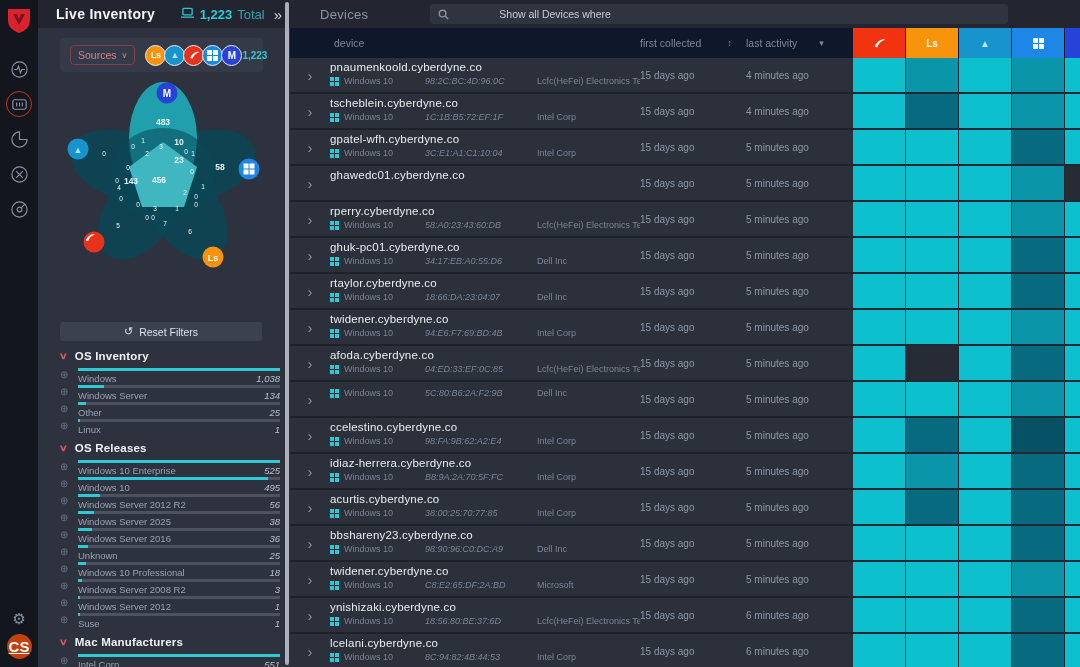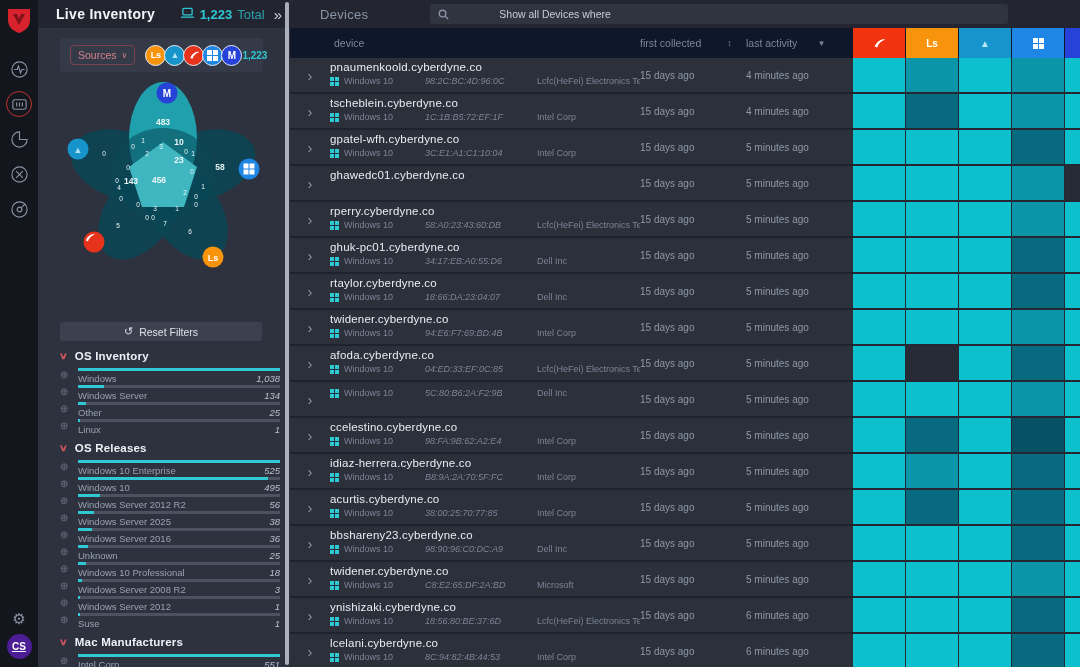--- a/index.html
+++ b/index.html
@@ -9,21 +9,21 @@
 
   
   .rail { width:38px; background:#14161d; display:flex; flex-direction:column; align-items:center; flex:none; position:relative; z-index:3; }
   .rail-logo { width:26px; height:28px; margin-top:6px; }
   .rail-icons { display:flex; flex-direction:column; align-items:center; gap:9px; margin-top:22px; }
   .ricon { width:26px; height:26px; display:flex; align-items:center; justify-content:center; border-radius:50%; color:#8a93a5; }
   .ricon svg { width:19px; height:19px; stroke:#8a93a5; fill:none; stroke-width:1.2; }
   .ricon.active { border:1.5px solid #c2332e; }
   .rail-bottom { margin-top:auto; display:flex; flex-direction:column; align-items:center; gap:8px; padding-bottom:8px; }
   .gear { color:#8a93a5; font-size:15px; line-height:1; }
-  .avatar { width:25px; height:25px; border-radius:50%; background:#4c1d95; color:#fff; font-size:10px; font-weight:bold; display:flex; align-items:center; justify-content:center;text-decoration:underline; }
+  .avatar { width:25px; height:25px; border-radius:50%; background:#c2410c; color:#fff; font-size:15px; font-weight:bold; display:flex; align-items:center; justify-content:center;text-decoration:underline; }
 
   
   .panel { width:252px; flex:none; background:#2d323e; position:relative; z-index:2; }
   .panel-header { height:28px; background:#22252f; display:flex; align-items:center; padding:0 8px 0 18px; }
   .panel-title { font-size:14px; font-weight:bold; letter-spacing:.3px; color:#f2f4f8; }
   .ph-right { margin-left:auto; display:flex; align-items:center; gap:5px; }
   .laptop-ic svg { width:15px; height:12px; stroke:#2fc9d4; fill:none; stroke-width:1.4; }
   .total-num { color:#2fc9d4; font-weight:bold; font-size:13px; }
   .total-word { color:#2fc9d4; opacity:.75; font-size:13px; }
   .dbl-chev { color:#cfd4dd; font-size:15px; margin-left:4px; }

